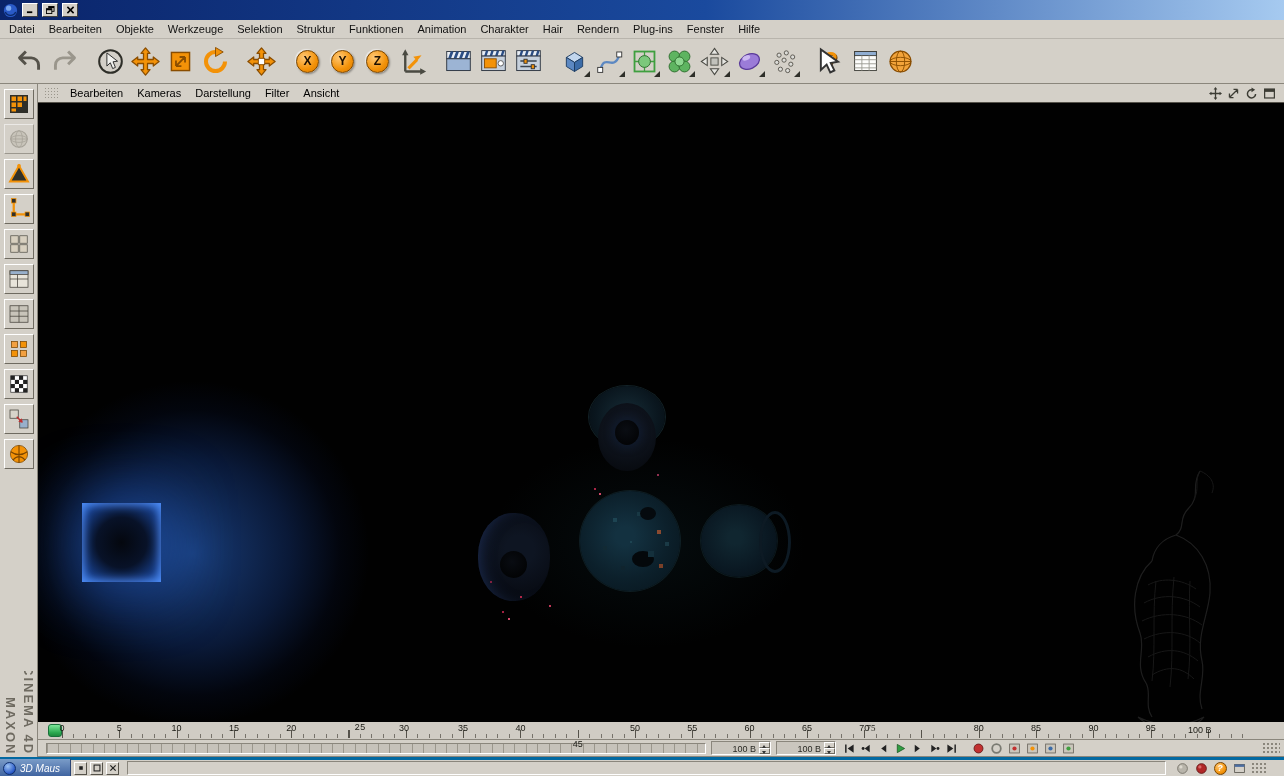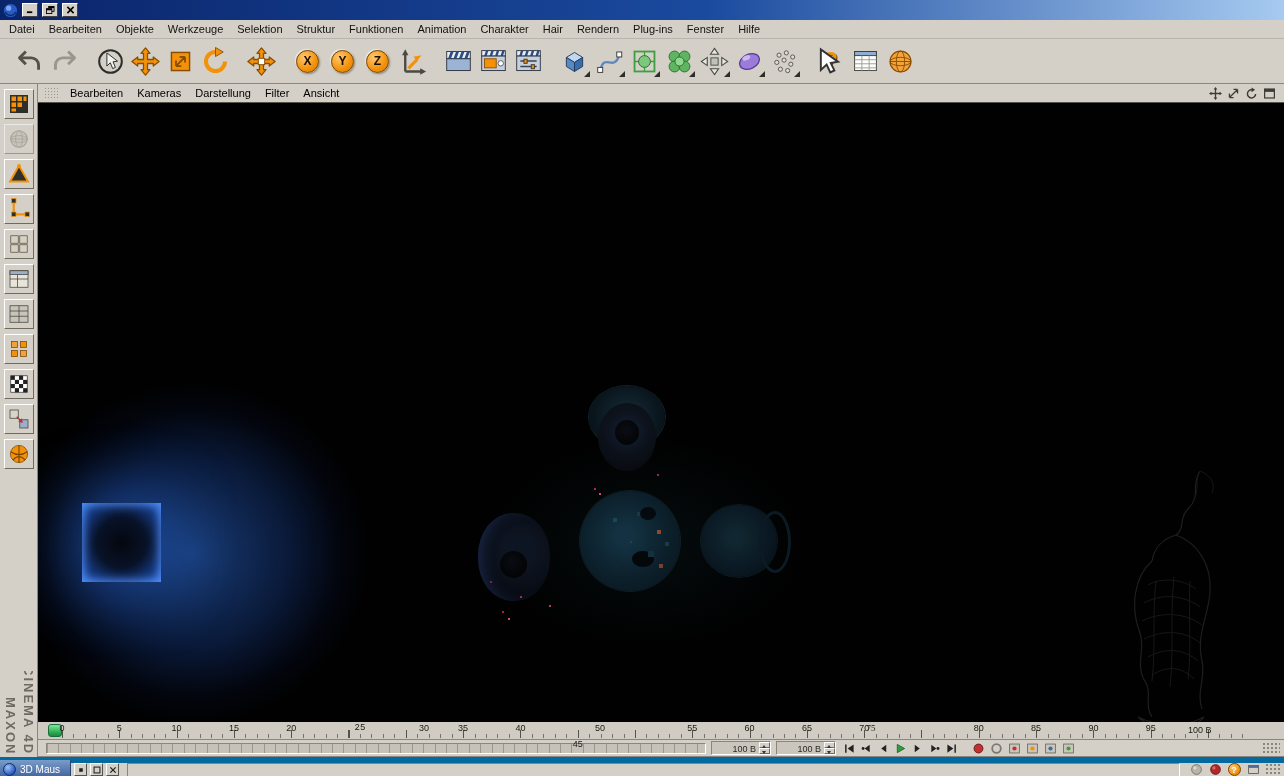--- a/index.html
+++ b/index.html
@@ -77,21 +77,21 @@
 .spin .arr span.up::after{content:"";position:absolute;left:1.5px;top:0;border:2.5px solid transparent;border-bottom:3.5px solid #333;}
 .spin .arr span.dn::after{content:"";position:absolute;left:1.5px;top:2px;border:2.5px solid transparent;border-top:3.5px solid #333;}
 .playback{display:flex;gap:1px;}
 .pb{width:16px;height:14px;display:flex;align-items:center;justify-content:center;}
 .pb svg{width:11px;height:11px;}
 .recordbar{display:flex;gap:2px;margin-left:6px;}
 .ric{width:16px;height:15px;display:flex;align-items:center;justify-content:center;}
 .ric svg{width:13px;height:13px;}
 .bargrip{margin-left:auto;width:18px;height:12px;background-image:radial-gradient(circle,#8a867c 32%,transparent 33%);background-size:4px 4px;}
 
-.statusbar{height:19px;display:flex;align-items:center;background:#d4d0c8;border-top:6px solid #0369a1;padding-right:3px;flex:none;}
+.statusbar{height:19px;display:flex;align-items:center;background:#d4d0c8;border-top:3px solid #0369a1;padding-right:17px;flex:none;font-style:italic;}
 .ptab{height:19px;display:flex;align-items:center;gap:4px;padding:0 10px 0 3px;background:linear-gradient(180deg,#7a9cc8,#3a5e9c);color:#fff;font-size:10px;border-right:1px solid #2a4474;flex:none;}
 .psphere{width:13px;height:13px;border-radius:50%;background:radial-gradient(circle at 35% 30%,#9ec4f2,#2a5ac8 70%,#10306e);border:1px solid #10306e;}
 .minibtn{width:13px;height:13px;margin-left:3px;background:#d4d0c8;border:1px solid;border-color:#fff #55524a #55524a #fff;display:flex;align-items:center;justify-content:center;flex:none;}
 .minibtn svg{width:8px;height:8px;}
 .statusfield{flex:1;height:14px;margin:0 8px;border:1px solid;border-color:#8a867c #fff #fff #8a867c;}
 .statusicons{display:flex;gap:3px;align-items:center;}
 .sic{width:16px;height:15px;display:flex;align-items:center;justify-content:center;}
 .sic svg{width:13px;height:13px;}
 .qball{width:13px;height:13px;border-radius:50%;background:radial-gradient(circle at 35% 30%,#ffc876,#f39208 65%,#c87000);color:#fff;font-size:9px;font-weight:bold;display:flex;align-items:center;justify-content:center;border:1px solid #7a4500;}
 .sgrip{width:16px;height:13px;margin-left:4px;background-image:radial-gradient(circle,#8a867c 32%,transparent 33%);background-size:4px 4px;}
@@ -507,25 +507,25 @@
         <div class="ticks-minor"></div>
         <div class="ticks-major"></div>
         <div class="knob"></div>
         <span class="endlabel">100 B</span>
       <span class="tick" style="left: 24px;">0</span>
           <span class="tick" style="left: 81.3px;">5</span>
           <span class="tick" style="left: 138.6px;">10</span>
           <span class="tick" style="left: 195.9px;">15</span>
           <span class="tick" style="left: 253.2px;">20</span>
           <span class="tick" style="left: 322px; font-family: Liberation Mono, monospace;">25</span>
-          <span class="tick" style="left: 386px;">30</span>
+          <span class="tick" style="left: 366px;">30</span>
           <span class="tick" style="left: 425.1px;">35</span>
           <span class="tick" style="left: 482.4px;">40</span>
           <span class="tick" style="left: 539.7px; margin-top: 16px;">45</span>
-          <span class="tick" style="left: 562px;">50</span>
+          <span class="tick" style="left: 597px;">50</span>
           <span class="tick" style="left: 654.3px;">55</span>
           <span class="tick" style="left: 711.6px;">60</span>
           <span class="tick" style="left: 768.9px;">65</span>
           <span class="tick" style="left: 826.2px;">70</span>
           <span class="tick" style="left: 833px; font-family: Liberation Serif, serif;">75</span>
           <span class="tick" style="left: 940.8px;">80</span>
           <span class="tick" style="left: 998.1px;">85</span>
           <span class="tick" style="left: 1055.4px;">90</span>
           <span class="tick" style="left: 1112.7px;">95</span>
         </div>

